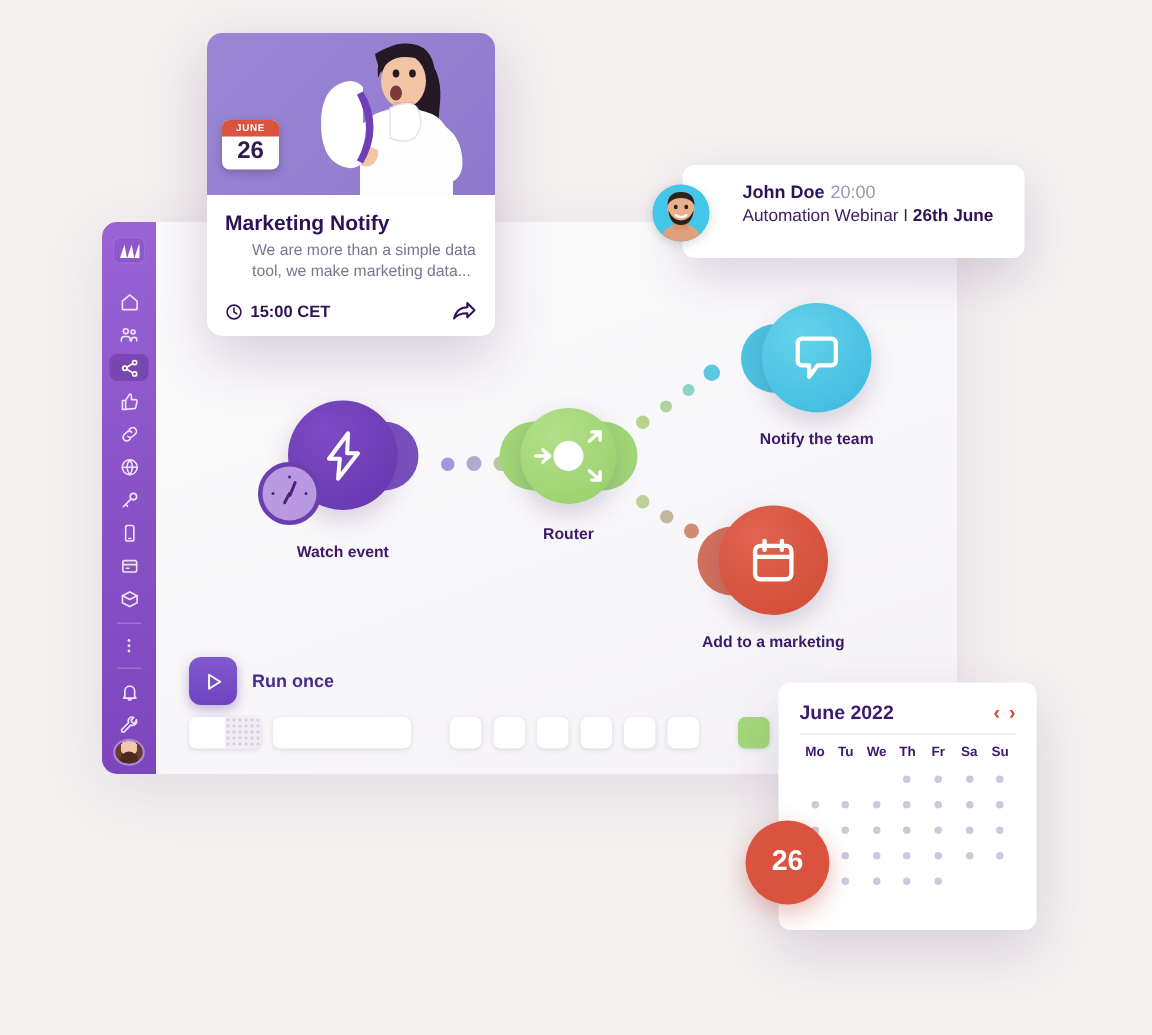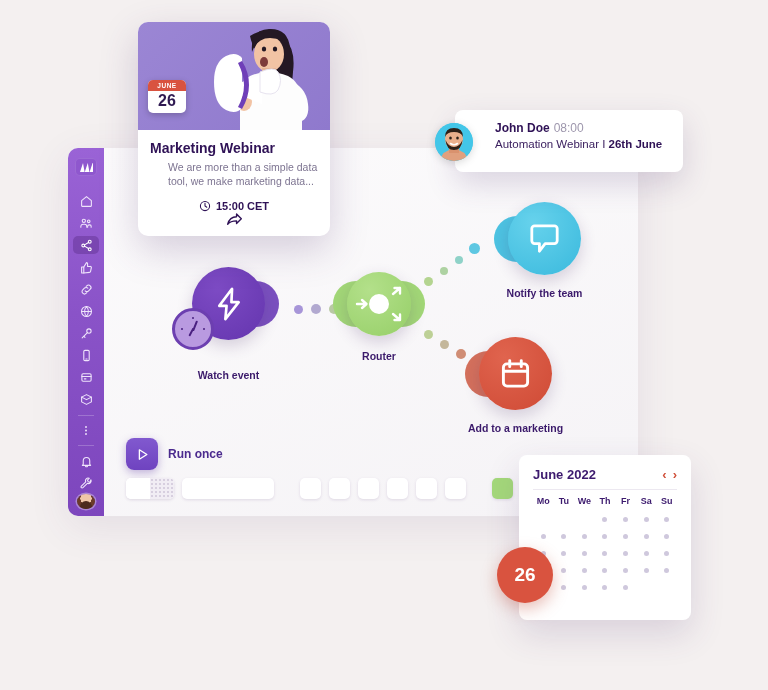--- a/index.html
+++ b/index.html
@@ -154,21 +154,20 @@
   .cal-badge .d {
     color: #2f1a52; font-size: 16px; font-weight: bold;
     text-align: center; padding: 1px 0 3px;
   }
   .webinar-body { padding: 10px 12px 9px; }
   .webinar-title { font-size: 14px; font-weight: bold; color: #2f1256; margin-bottom: 4px; }
   .webinar-desc { font-size: 10.5px; line-height: 1.35; color: #7d7491; margin-left: 18px; }
   .webinar-foot {
     display: flex; align-items: center; justify-content: space-between;
     margin-top: 12px;
-    flex-direction: column;
   }
   .webinar-time { display: flex; align-items: center; gap: 5px; font-size: 11px; font-weight: bold; color: #2f1256; }
 
   
   .notif {
     position: absolute; left: 455px; top: 110px; width: 228px; height: 62px;
     background: #fff; border-radius: 8px;
     box-shadow: 0 12px 30px rgba(80,50,110,.18);
     z-index: 10;
     padding: 11px 12px 0 40px;
@@ -355,21 +354,21 @@
       </svg>
       <div class="clock-badge">
         <div class="hand" style="width:2px;height:11px;left:17px;top:9px;transform:rotate(22deg);transform-origin:bottom center;"></div>
         <div class="hand" style="width:2px;height:8px;left:17px;top:18px;transform:rotate(28deg);transform-origin:top center;"></div>
         <div class="hand" style="width:2.5px;height:2.5px;border-radius:50%;left:16.5px;top:17px;"></div>
         <div class="hand" style="width:2px;height:2px;border-radius:50%;left:6px;top:17px;"></div>
         <div class="hand" style="width:2px;height:2px;border-radius:50%;left:28px;top:17px;"></div>
         <div class="hand" style="width:2px;height:2px;border-radius:50%;left:17px;top:6px;"></div>
       </div>
     </div>
-    <div class="node-label" style="top:102px;">Watch event</div>
+    <div class="node-label" style="top:95px;">Watch event</div>
   </div>
 
   <div class="node-wrap" style="left:347px;top:272px;">
     <div class="half-left" style="left:-14px;background:#a2d777;"></div>
     <div class="half-right" style="right:-14px;background:#a2d777;"></div>
     <div class="node-circle" style="width:64px;height:64px;background:radial-gradient(circle at 35% 28%,#b3e08a 0%,#96cf68 100%);">
       <div style="width:20px;height:20px;border-radius:50%;background:#fff;"></div>
       <svg width="60" height="60" viewBox="0 0 60 60" style="position:absolute;left:2px;top:2px;" fill="none" stroke="#fff" stroke-width="2.4" stroke-linecap="round" stroke-linejoin="round">
         <path d="M8 30 h9 M13 26 l4.5 4 l-4.5 4"></path>
         <path d="M44 20 l7-6 M51 14 h-5.5 M51 14 v5.5"></path>
@@ -459,21 +458,21 @@
 
         <path d="M76 60 q0-20 12-26 q10-5 16 2 v50 q-6 7-16 2 q-12-6-12-28 Z" fill="#ffffff"></path>
         <path d="M100 41 q6 12 6 22 q0 11-6 22 l4 2 q7-12 7-24 q0-13-7-24 Z" fill="#6f3fb8"></path>
       </svg>
       <div class="cal-badge">
         <div class="m">JUNE</div>
         <div class="d">26</div>
       </div>
     </div>
     <div class="webinar-body">
-      <div class="webinar-title">Marketing Webinar</div>
+      <div class="webinar-title">Marketing Notify</div>
       <div class="webinar-desc">We are more than a simple data tool, we make marketing data...</div>
       <div class="webinar-foot">
         <div class="webinar-time">
           <svg width="12" height="12" viewBox="0 0 24 24" fill="none" stroke="#2f1256" stroke-width="2.1" stroke-linecap="round">
             <circle cx="12" cy="12" r="9.2"></circle>
               <path d="M12 6.6 V12 l3.6 2.6"></path>
           </svg>
           <span>15:00 CET</span>
         </div>
         <svg width="17" height="15" viewBox="0 0 24 22" fill="none" stroke="#2f1256" stroke-width="2" stroke-linecap="round" stroke-linejoin="round">
@@ -498,21 +497,21 @@
 
         <path d="M10.5 17 q1 10 8.5 10 q7.5 0 8.5-10 q-3 7-8.5 7 q-5.5 0-8.5-7 Z" fill="#2d2119"></path>
 
         <ellipse cx="15.5" cy="15" rx="1.3" ry="1.5" fill="#2d2119"></ellipse>
         <ellipse cx="22.5" cy="15" rx="1.3" ry="1.5" fill="#2d2119"></ellipse>
 
         <path d="M15.5 20.5 q3.5 2.5 7 0" fill="none" stroke="#ffffff" stroke-width="1.6" stroke-linecap="round"></path>
       </svg>
     </div>
     <div class="notif-line1">
-      <span class="notif-name">John Doe</span><span class="notif-time">08:00</span>
+      <span class="notif-name">John Doe</span><span class="notif-time">20:00</span>
     </div>
     <div class="notif-line2">
       <span>Automation Webinar I </span><b>26th June</b>
     </div>
   </div>
 
   <div class="cal-widget">
     <div class="cal-head">
       <div class="cal-title">June 2022</div>
       <div class="cal-navs">

